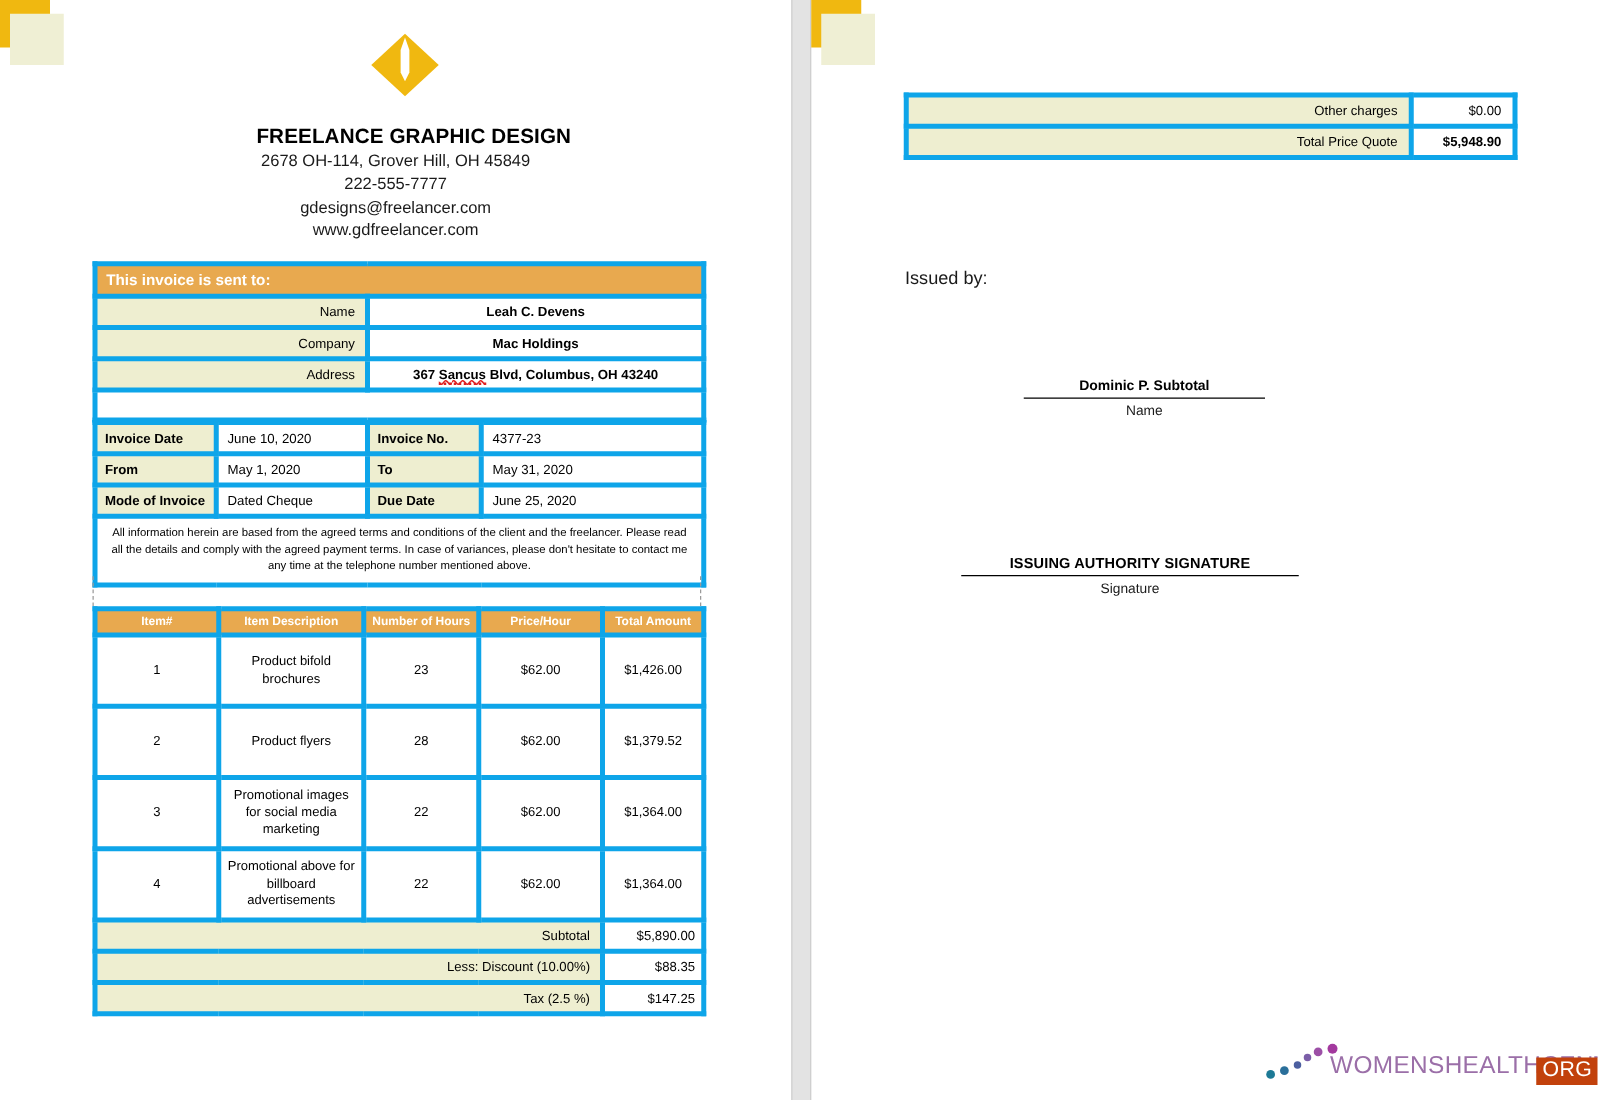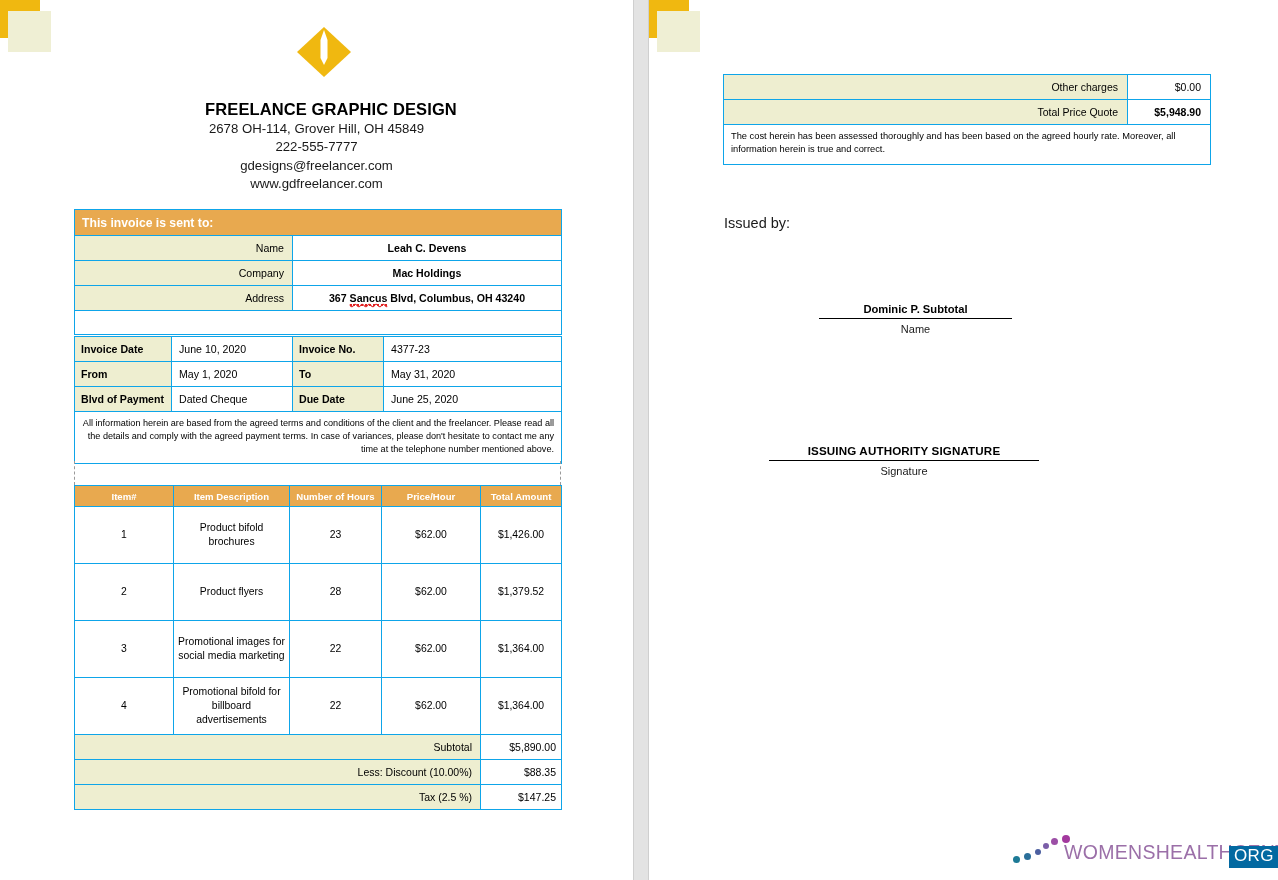--- a/index.html
+++ b/index.html
@@ -62,21 +62,21 @@
 
   
   .tbl {
     position: absolute;
     border-collapse: collapse;
     table-layout: fixed;
     font-size: 10.5px;
     color: #000;
   }
   .tbl td, .tbl th {
-    border: 1px solid #0ea5e9;
+    border: 4px solid #0ea5e9;
     padding: 3px 5px;
     vertical-align: middle;
   }
   .cream { background: #eeeed0; }
   .orange-hdr {
     background: #e8a94f;
     color: #ffffff;
     font-weight: bold;
   }
 
@@ -106,21 +106,21 @@
     text-decoration-skip-ink: none;
   }
 
   
   #invoice-meta-table { left: 74px; top: 336px; width: 487px; }
   #invoice-meta-table td { height: 25px; font-size: 10.6px; }
   #invoice-meta-table .k { font-weight: bold; background: #eeeed0; padding-left: 6px; }
   #invoice-meta-table .v { padding-left: 7px; }
   #invoice-meta-table .note td {
     height: auto; font-size: 9.1px; line-height: 1.42;
-    padding: 5px 7px 7px 7px; text-align: right; font-weight: normal;
+    padding: 5px 7px 7px 7px; text-align: center; font-weight: normal;
     background: #ffffff;
   }
 
   
   .pagebreak {
     position: absolute; left: 74px; top: 461px;
     width: 487px; height: 24px;
     border-left: 1px dashed #9a9a9a;
     border-right: 1px dashed #9a9a9a;
     border-top: none; border-bottom: none;
@@ -180,21 +180,21 @@
     position: absolute; left: 1010px; top: 834px;
     width: 266px; height: 42px;
   }
   .wm-text {
     position: absolute; left: 54px; top: 7px;
     font-size: 19.5px; letter-spacing: .3px;
     color: #9b6fa8; white-space: nowrap;
   }
   .wm-org {
     position: absolute; left: 219px; top: 12px;
-    background: #0369a1; color: #ffffff;
+    background: #c2410c; color: #ffffff;
     font-size: 17px; font-weight: normal;
     padding: 1px 5px 2px 5px; letter-spacing: .4px;
     line-height: 1.1;
   }
   .wm-dot { position: absolute; border-radius: 50%; }
 </style>
 </head>
 <body>
 
 <div class="canvas">
@@ -260,21 +260,21 @@
           <td class="k">Invoice No.</td>
           <td class="v">4377-23</td>
         </tr>
         <tr>
           <td class="k">From</td>
           <td class="v">May 1, 2020</td>
           <td class="k">To</td>
           <td class="v">May 31, 2020</td>
         </tr>
         <tr>
-          <td class="k">Blvd of Payment</td>
+          <td class="k">Mode of Invoice</td>
           <td class="v">Dated Cheque</td>
           <td class="k">Due Date</td>
           <td class="v">June 25, 2020</td>
         </tr>
         <tr class="note">
           <td colspan="4">All information herein are based from the agreed terms and conditions of the client and the freelancer. Please read all the details and comply with the agreed payment terms. In case of variances, please don't hesitate to contact me any time at the telephone number mentioned above.</td>
         </tr>
       </tbody>
     </table>
 
@@ -314,21 +314,21 @@
         </tr>
         <tr class="row">
           <td>3</td>
           <td class="desc">Promotional images for social media marketing</td>
           <td>22</td>
           <td>$62.00</td>
           <td>$1,364.00</td>
         </tr>
         <tr class="row">
           <td>4</td>
-          <td class="desc">Promotional bifold for billboard advertisements</td>
+          <td class="desc">Promotional above for billboard advertisements</td>
           <td>22</td>
           <td>$62.00</td>
           <td>$1,364.00</td>
         </tr>
         <tr>
           <td class="tot-lbl" colspan="4">Subtotal</td>
           <td class="tot-val">$5,890.00</td>
         </tr>
         <tr>
           <td class="tot-lbl" colspan="4">Less: Discount (10.00%)</td>
@@ -355,23 +355,20 @@
           <col style="width:83px">
         </colgroup>
       <tbody>
         <tr>
           <td class="s-lbl">Other charges</td>
           <td class="s-val">$0.00</td>
         </tr>
         <tr>
           <td class="s-lbl">Total Price Quote</td>
           <td class="s-val strong">$5,948.90</td>
-        </tr>
-        <tr class="s-note">
-          <td colspan="2">The cost herein has been assessed thoroughly and has been based on the agreed hourly rate. Moreover, all information herein is true and correct.</td>
         </tr>
       </tbody>
     </table>
 
     <div class="issued-by">Issued by:</div>
 
     <div class="sig-block" id="sig-name-block">
       <div class="sig-name">Dominic P. Subtotal</div>
       <div class="sig-rule"></div>
       <div class="sig-caption">Name</div>

